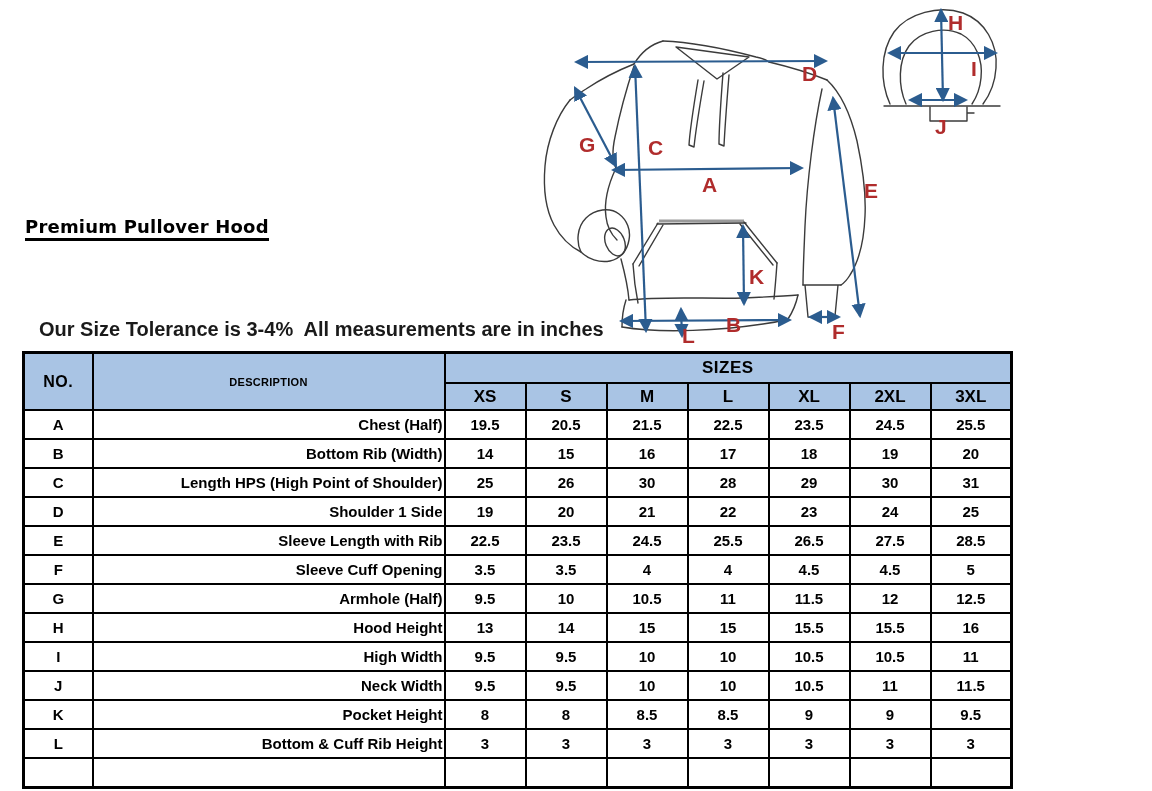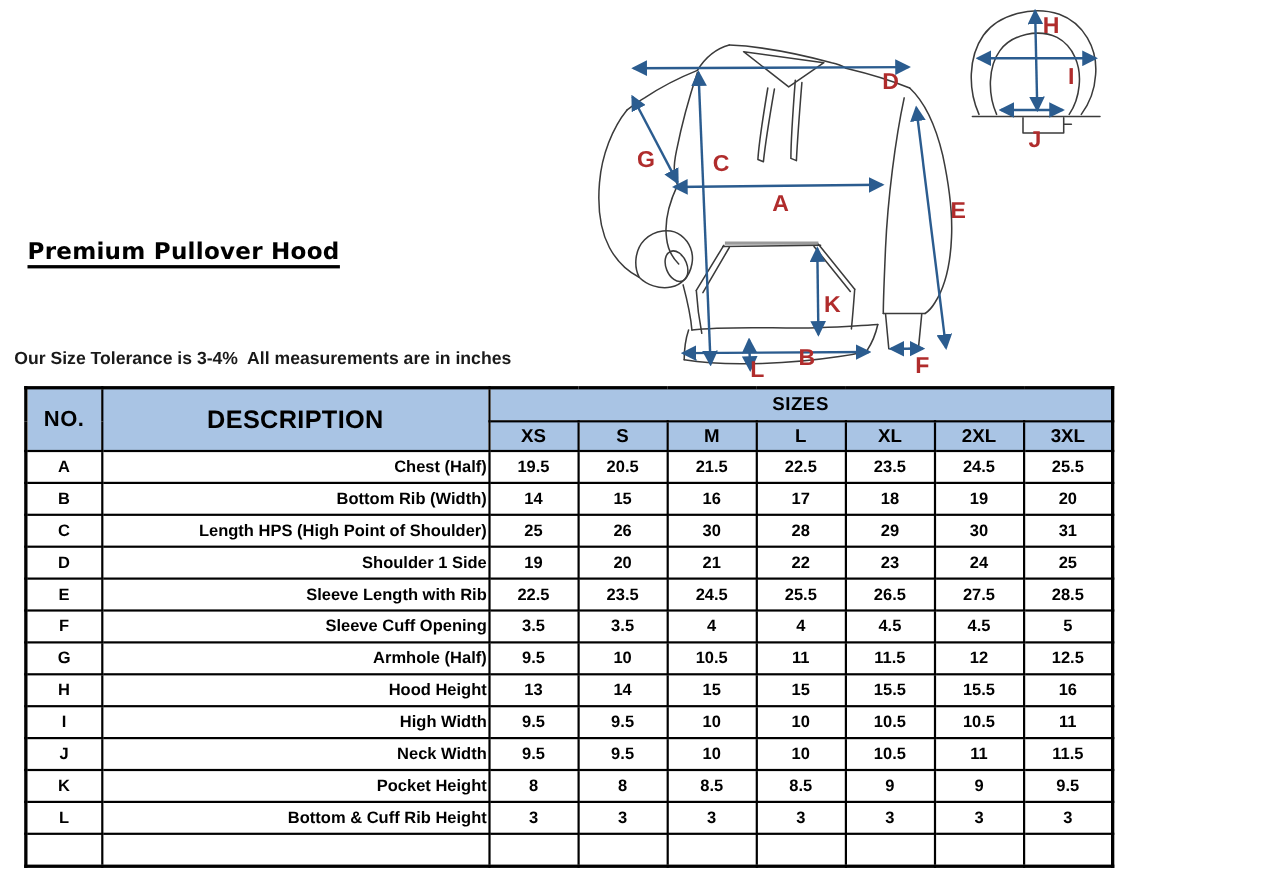--- a/index.html
+++ b/index.html
@@ -3,47 +3,47 @@
 <meta charset="utf-8">
 <style>
   html,body { margin:0; padding:0; background:#ffffff; }
   .canvas {
     position:relative; width:1152px; height:791px; background:#ffffff;
     font-family:"Liberation Sans", sans-serif; overflow:hidden;
   }
   .page-title {
     position:absolute; left:25px; top:216px;
     font-family:"DejaVu Sans", sans-serif;
-    font-size:21px; font-weight:bold; color:#000;
+    font-size:18px; font-weight:bold; color:#000;
     border-bottom:3px solid #000; padding-bottom:1px; letter-spacing:0.2px;
   }
   .tolerance-note {
-    position:absolute; left:13px; top:318px;
-    font-size:16px; font-weight:bold; color:#1a1a1a; white-space:pre;
+    position:absolute; left:39px; top:318px;
+    font-size:20px; font-weight:bold; color:#1a1a1a; white-space:pre;
   }
   svg.diagram { position:absolute; left:518px; top:0; }
   .sk  { fill:none; stroke:#3b3b3b; stroke-width:1.4; stroke-linecap:round; stroke-linejoin:round; }
   .skg { fill:none; stroke:#9a9a9a; stroke-width:3;   stroke-linecap:butt; }
   .arw { fill:none; stroke:#2b5c8f; stroke-width:2.2; }
   .lbl { fill:#b02c2c; font-family:"Liberation Sans", sans-serif; font-size:21px; font-weight:bold; }
 
   table.size-table {
     position:absolute; left:22px; top:351px;
     border-collapse:collapse; table-layout:fixed;
     border:3px solid #000;
   }
   .size-table th, .size-table td {
     border:2px solid #000; color:#000; font-weight:bold;
     overflow:hidden; white-space:nowrap;
   }
   .size-table thead th { background:#a9c4e4; text-align:center; }
   .size-table .sizes-row th { height:26px; font-size:17px; letter-spacing:0.5px; }
   .size-table .size-cols th { height:23px; font-size:17px;margin-top:28px; }
-  .size-table th.no-h   { font-size:20px; vertical-align:middle; }
-  .size-table th.desc-h { font-size:23px; vertical-align:middle; letter-spacing:0.3px; }
+  .size-table th.no-h   { font-size:16px; vertical-align:middle; }
+  .size-table th.desc-h { font-size:11px; vertical-align:middle; letter-spacing:0.3px; }
   .size-table tbody td  { height:25px; line-height:25px; font-size:15px; text-align:center; background:#fff; }
   .size-table tbody td.desc { text-align:right; padding-left:5px; }
 </style>
 </head>
 <body>
 
 <div class="canvas">
 
   <div class="page-title">Premium Pullover Hood</div>
   <div class="tolerance-note">Our Size Tolerance is 3-4%  All measurements are in inches</div>

